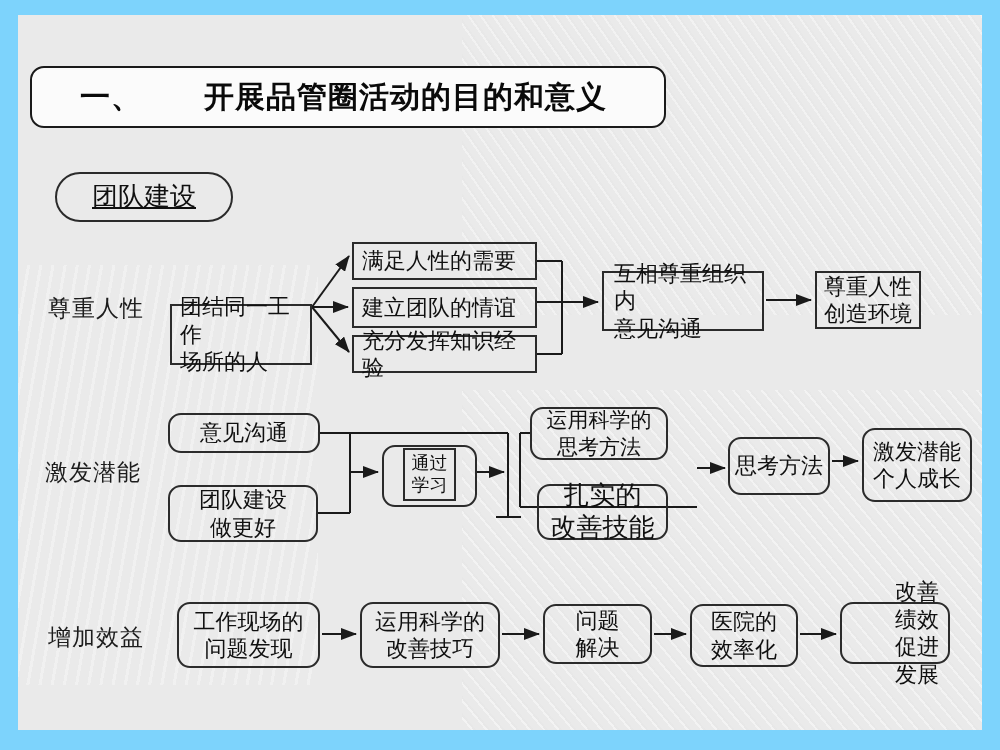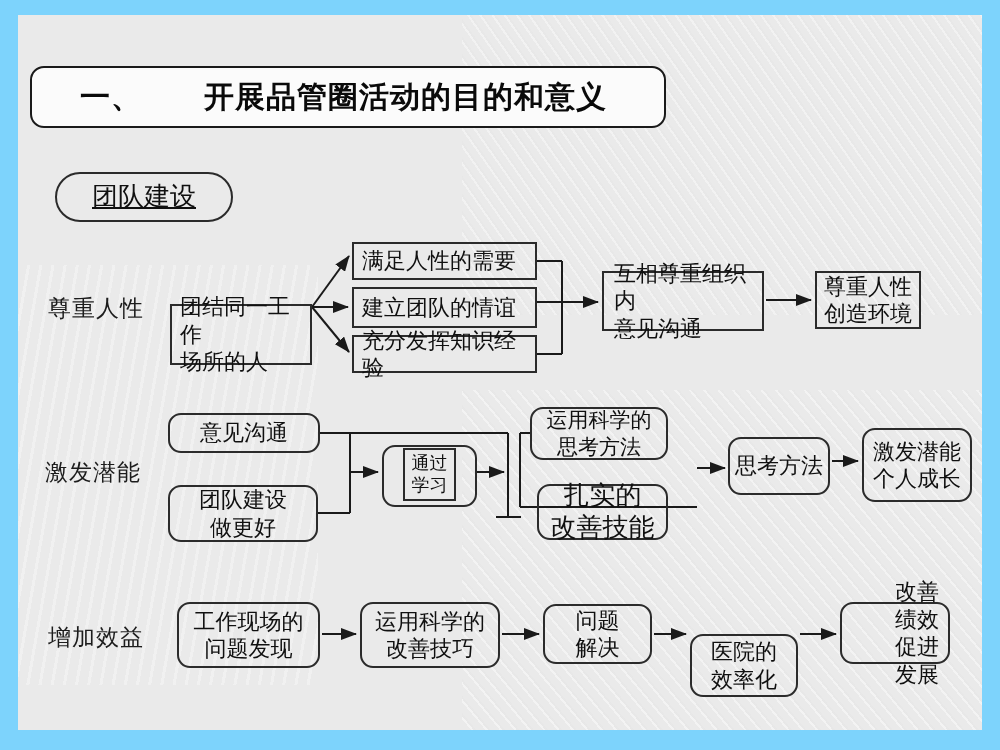--- a/index.html
+++ b/index.html
@@ -136,17 +136,17 @@
   <div class="node rounded" style="left:862px;top:428px;width:110px;height:74px;">激发潜能
 个人成长</div>
 
   <div class="row-label" style="left:48px;top:622px;">增加效益</div>
   <div class="node rounded" style="left:177px;top:602px;width:143px;height:66px;">工作现场的
 问题发现</div>
   <div class="node rounded" style="left:360px;top:602px;width:140px;height:66px;">运用科学的
 改善技巧</div>
   <div class="node rounded" style="left:543px;top:604px;width:109px;height:60px;">问题
 解决</div>
-  <div class="node rounded" style="left:690px;top:604px;width:108px;height:63px;margin-top:30px;">医院的
+  <div class="node rounded" style="left:690px;top:604px;width:108px;height:63px;">医院的
 效率化</div>
   <div class="node rounded" style="left:840px;top:602px;width:110px;height:62px;padding-left:44px;">改善绩效
 促进发展</div>
 </div>
 
 </body></html>

